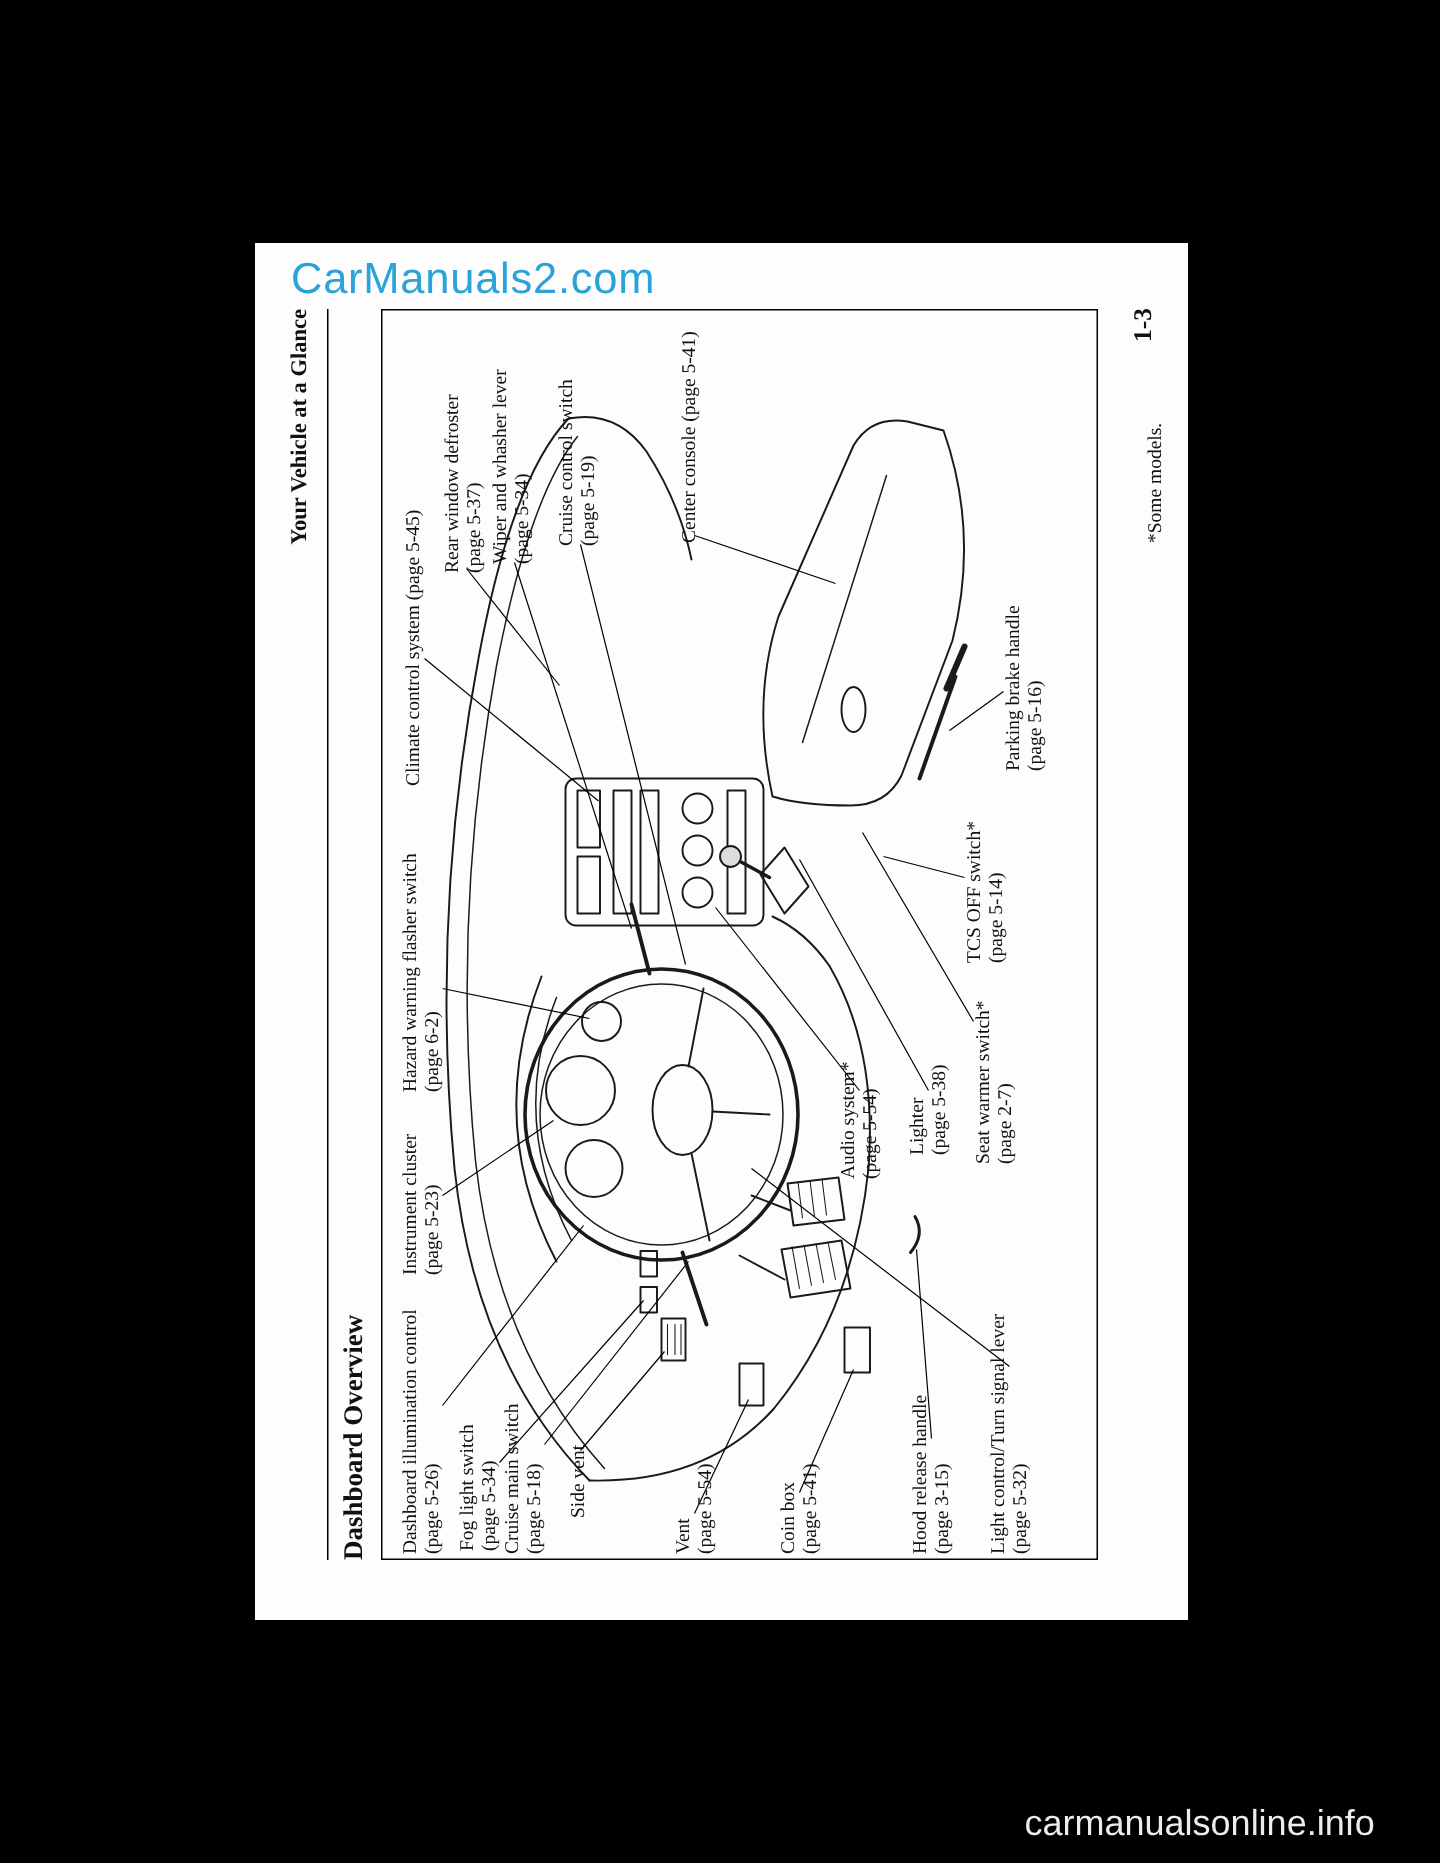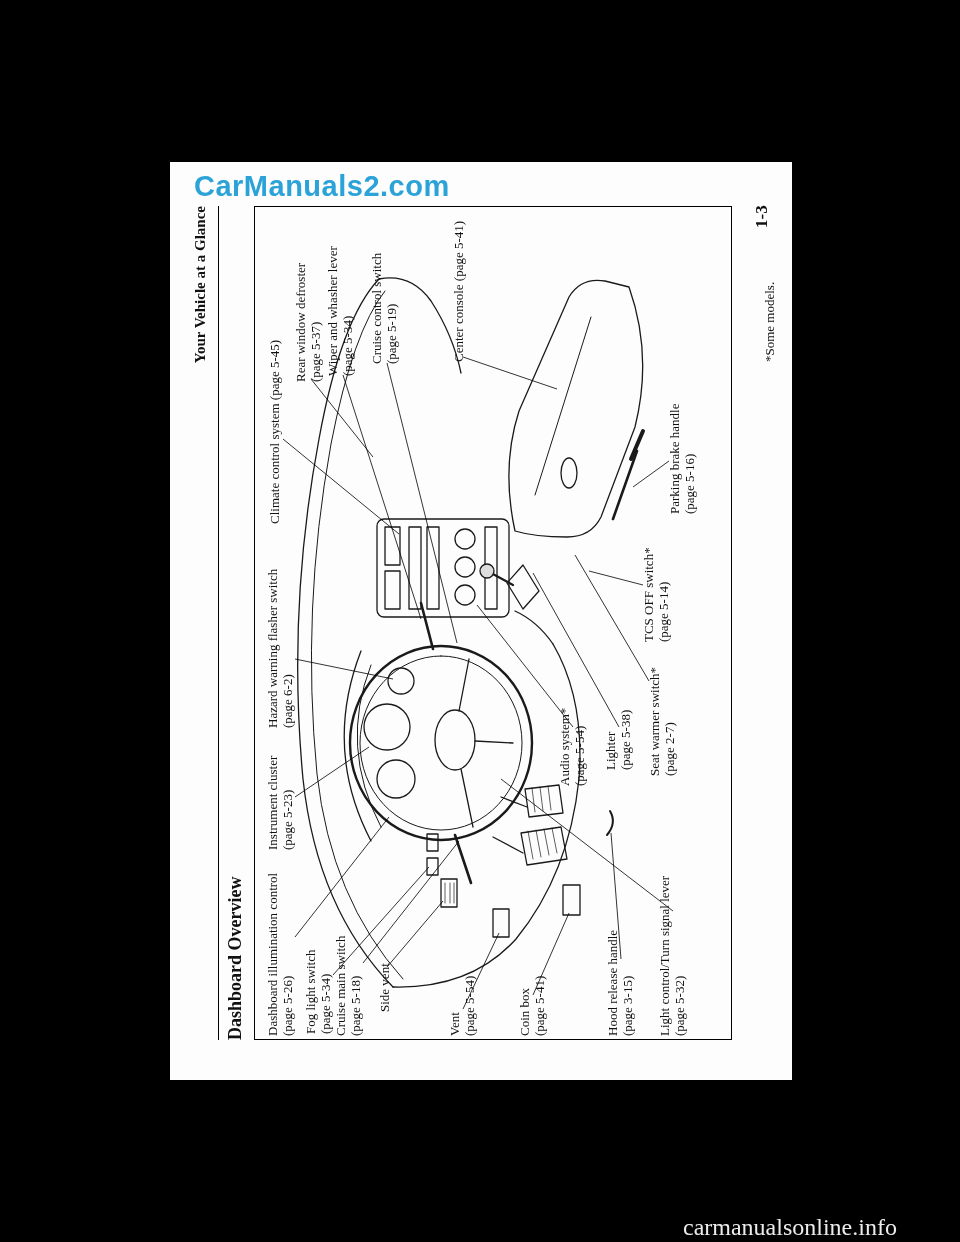--- a/index.html
+++ b/index.html
@@ -47,27 +47,27 @@
   .footnote {
     position:absolute; top:592px; left:718px; font-size:13px;
   }
   .pagenum {
     position:absolute; top:582px; left:852px;
     font-size:17px; font-weight:bold;
   }
   .watermark-top {
     position:absolute; left:194px; top:170px;
     font-family:"Liberation Sans", sans-serif;
-    font-size:29px; font-weight:bold; color:#2ba3d8;
+    font-size:29px; font-weight:normal; color:#2ba3d8;
     letter-spacing:0.5px;
   }
   .watermark-bottom {
     position:absolute; left:683px; top:1202px;
-    font-family:Liberation Serif, serif;
-    font-size:24px; color:#ececec;margin-top:12px;
+    font-family:Liberation Sans, sans-serif;
+    font-size:24px; color:#ececec;
   }
 </style>
 </head>
 <body>
 
 <div class="scan-page">
   <div class="landscape">
 
     <div class="header">Your Vehicle at a Glance</div>
     <div class="header-rule"></div>

